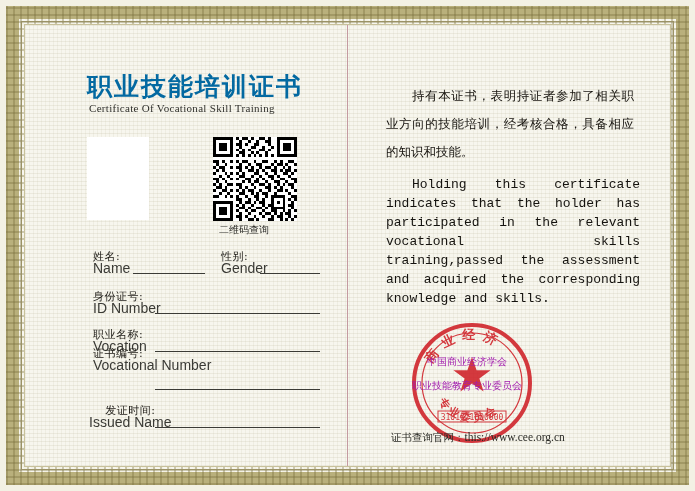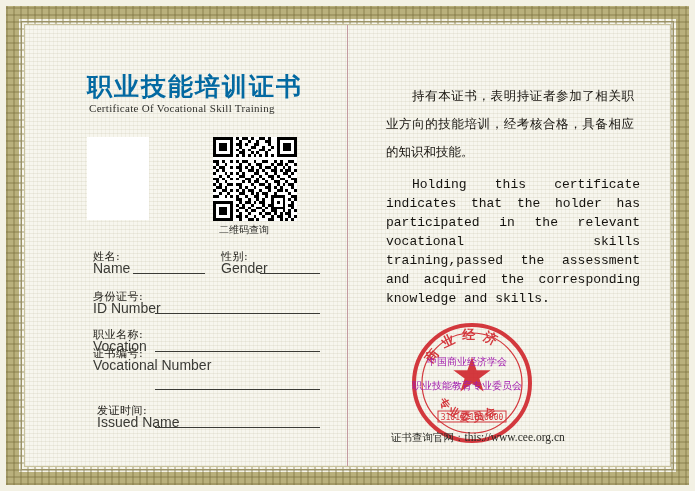--- a/index.html
+++ b/index.html
@@ -526,21 +526,21 @@
       <span class="en">Vocation</span>
     </div>
     <div class="rule" style="left:130px; top:326px; width:165px;"></div>
 
     <div class="field" style="left:68px; top:322px;">
       <span class="cn">证书编号:</span>
       <span class="en">Vocational Number</span>
     </div>
     <div class="rule" style="left:130px; top:364px; width:165px;"></div>
 
-    <div class="field" style="left:72px; top:379px;">
+    <div class="field" style="left:64px; top:379px;text-align:center;">
       <span class="cn">发证时间:</span>
       <span class="en">Issued Name</span>
     </div>
     <div class="rule" style="left:130px; top:402px; width:165px;"></div>
 
   </div>
 
   <div class="right-page">
 
     <div class="body-cn">持有本证书，表明持证者参加了相关职业方向的技能培训，经考核合格，具备相应的知识和技能。</div>

